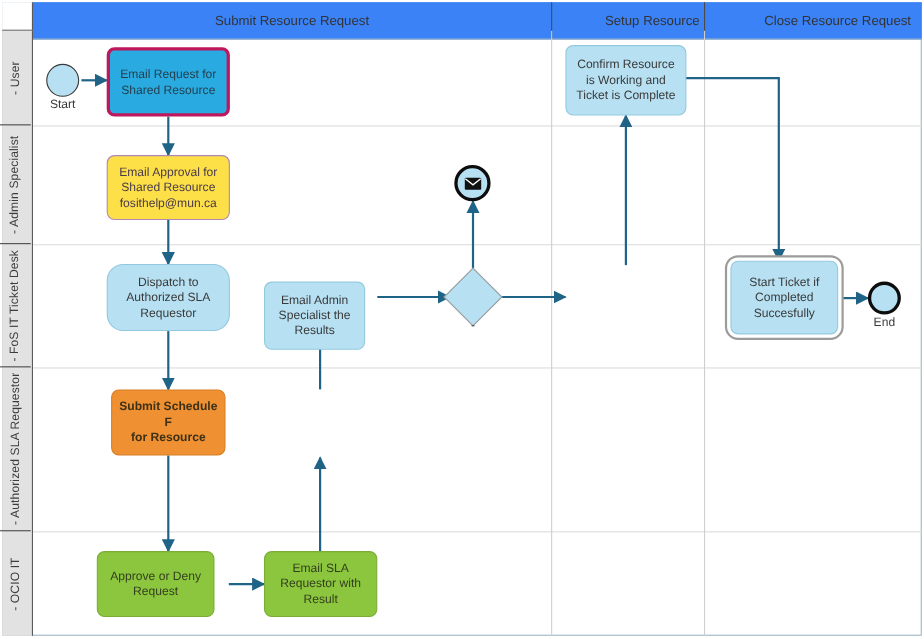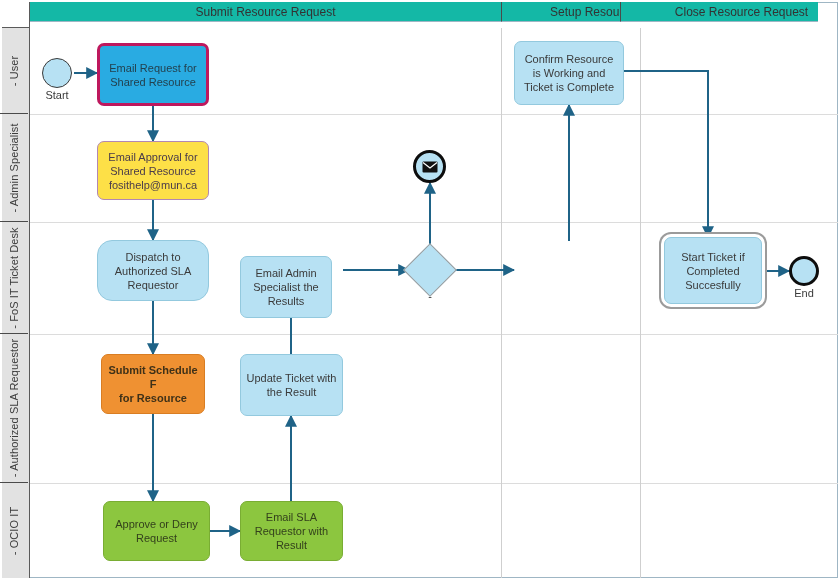--- a/index.html
+++ b/index.html
@@ -71,22 +71,22 @@
     white-space: nowrap;
     font-size: 11px;
     color: #3c3c3c;
     letter-spacing: .1px;
   }
 
   
   .phase-band {
     position: absolute;
     top: 2px;
-    height: 20px;
-    background: #14b8a6;
+    height: 34px;
+    background: #3b82f6;
     border-bottom: 1px solid #9fb6c4;
     box-sizing: border-box;
     display: flex;
     align-items: center;
     justify-content: center;
     font-size: 12px;
     color: #333333;
   }
   .phase-band.sep { border-left: 1px solid #4a4a4a; padding-left: 44px; }
 
@@ -189,21 +189,21 @@
   <div class="pool-outline"></div>
   <div class="lane-head-corner"></div>
   <div class="lane-head-col"></div>
 
   <div class="phase-band" style="left:30px; width:471px;">
     <span>Submit Resource Request</span>
   </div>
   <div class="phase-band sep" style="left:501px; width:139px;">
     <span>Setup Resource</span>
   </div>
-  <div class="phase-band sep" style="left:620px; width:198px;align-items:center;">
+  <div class="phase-band sep" style="left:640px; width:198px;align-items:center;">
     <span>Close Resource Request</span>
   </div>
 
   <div class="lane-head" style="top:28px;  height:86px;">
     <span>- User</span>
   </div>
   <div class="lane-head" style="top:114px; height:108px;">
     <span>- Admin Specialist</span>
   </div>
   <div class="lane-head" style="top:222px; height:112px;">
@@ -298,23 +298,21 @@
   <div class="event end" style="left:789px; top:256px; width:30px; height:30px;"></div>
   <div class="event-label" style="left:769px; top:287px; width:70px;">End</div>
 
   <div class="task blue" style="left:514px; top:41px; width:110px; height:64px;">Confirm Resource
 is Working and
 Ticket is Complete</div>
 
   <div class="task orange" style="left:101px; top:354px; width:104px; height:60px;">Submit Schedule F
 for Resource</div>
 
-  <div class="task blue" style="left:240px; top:354px; width:103px; height:62px;">Update Ticket with
-the Result</div>
-
-  <div class="task green" style="left:103px; top:501px; width:107px; height:60px;">Approve or Deny
+
+  <div class="task green" style="left:88px; top:501px; width:107px; height:60px;">Approve or Deny
 Request</div>
 
   <div class="task green" style="left:240px; top:501px; width:103px; height:60px;">Email SLA
 Requestor with
 Result</div>
 
 </div>
 
 </body></html>

